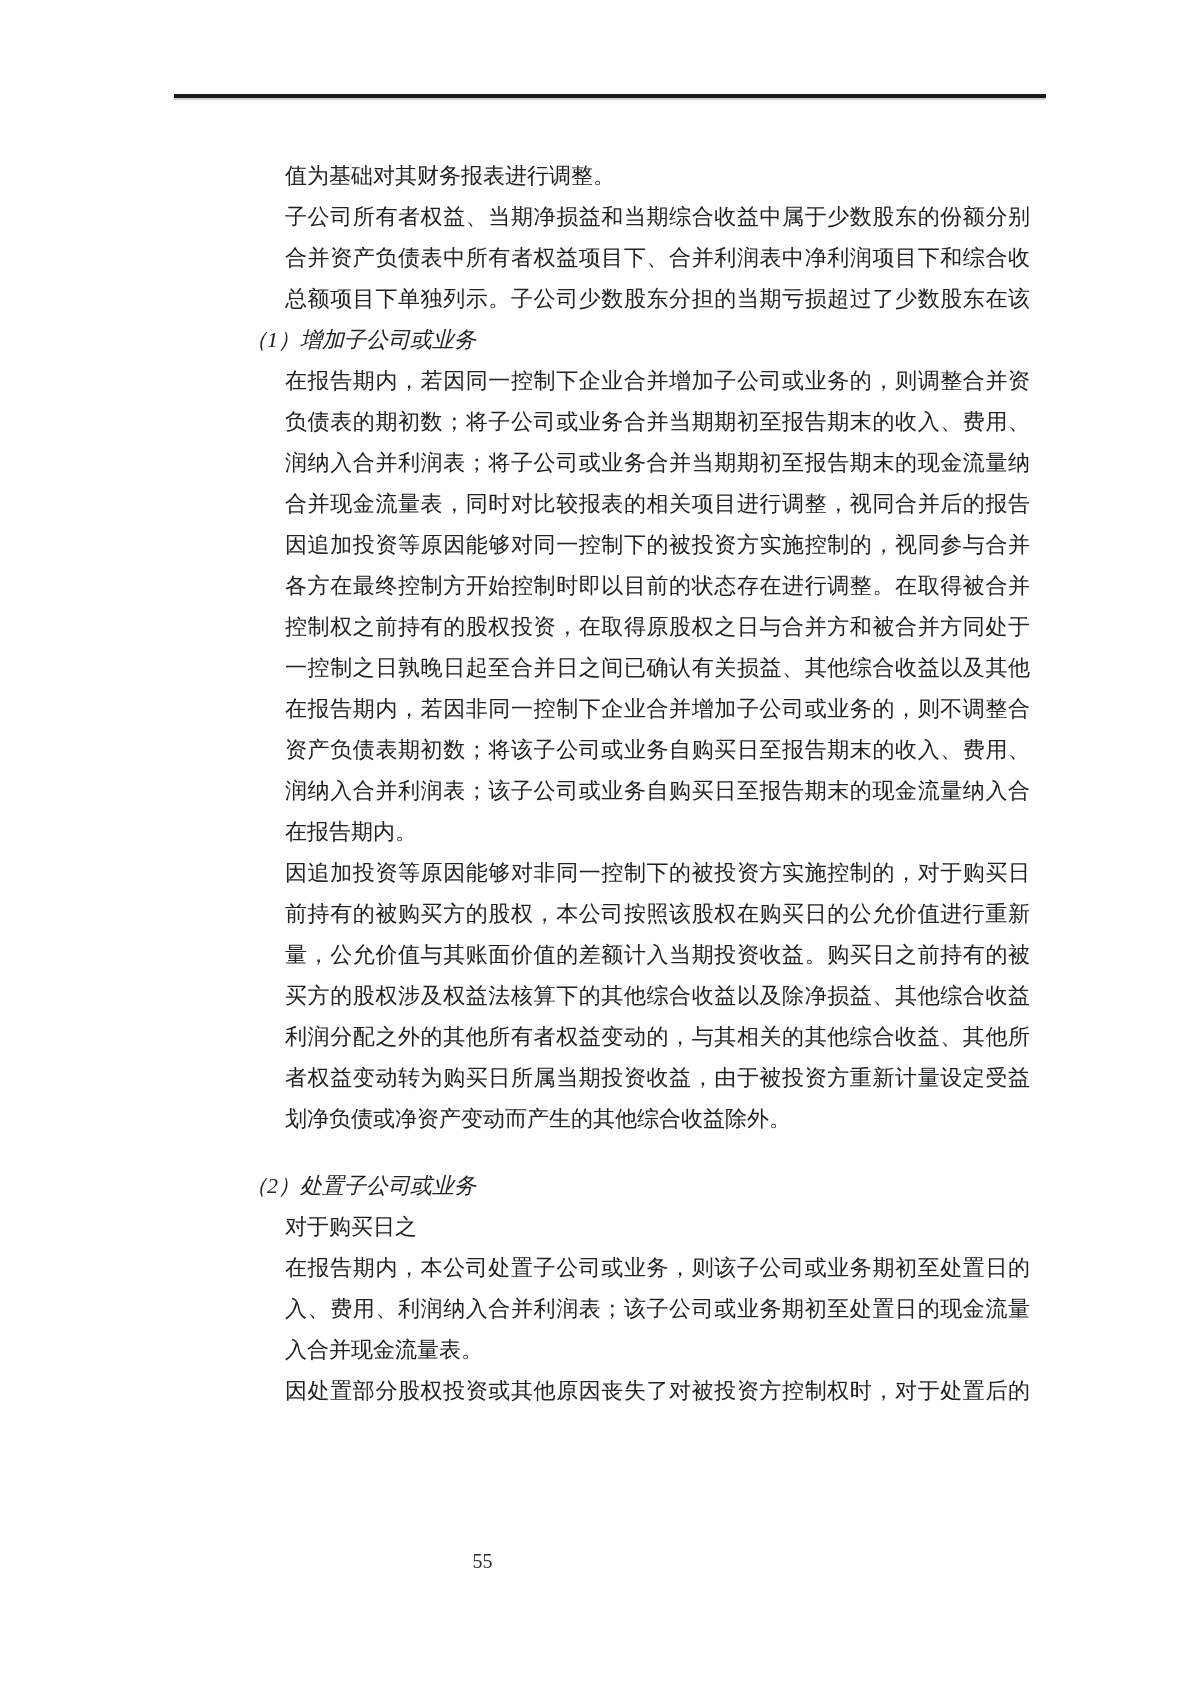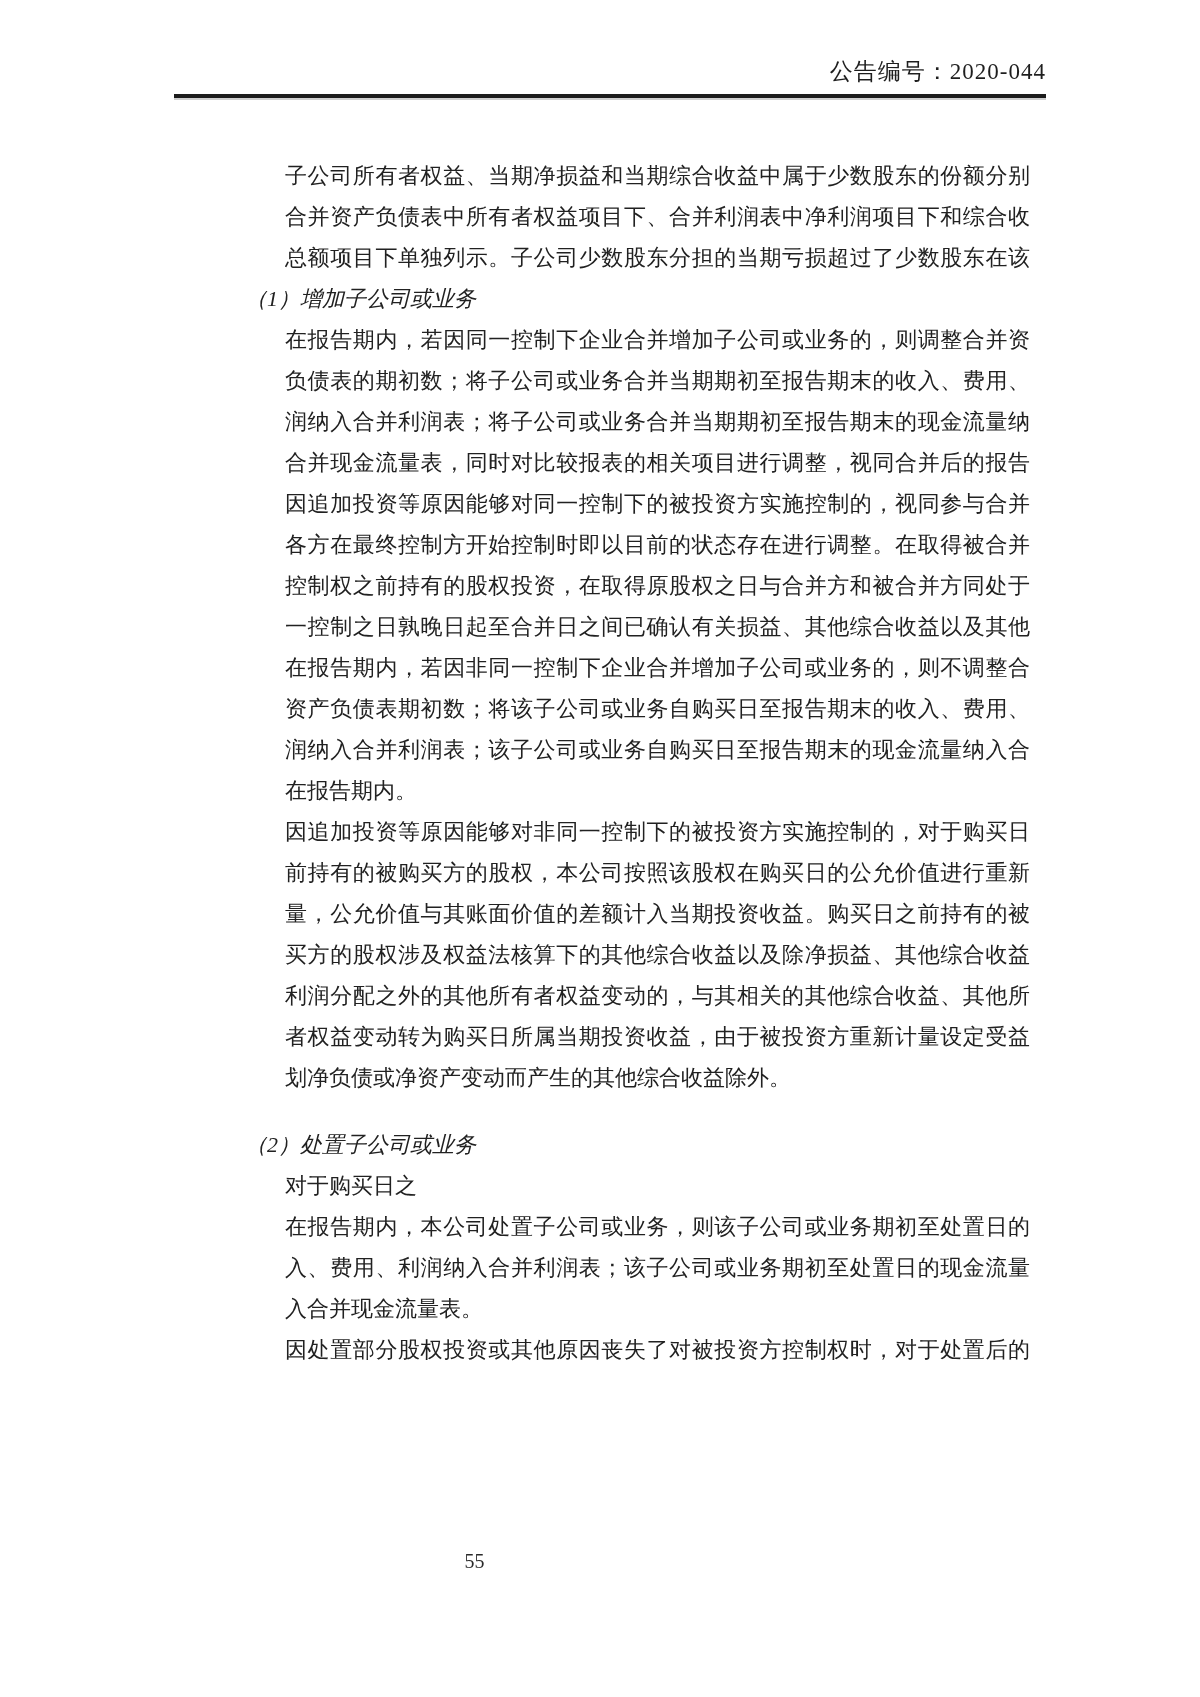--- a/index.html
+++ b/index.html
@@ -62,32 +62,33 @@
     margin-top:26px;
   }
   .footer-row{
     position:absolute;
     top:1550px;
     left:0;
     width:949px;
     text-align:center;
     font-size:20px;
     color:#2a2a2a;
+    padding-left:8px;
   }
 </style>
 </head>
 <body>
 
 <div class="page">
 
-  <div class="header-row">公告编号：2020-044</div>
 
   <div class="header-rule"></div>
 
   <div class="doc-body">
+    <div class="ln">值为基础对其财务报表进行调整。</div>
     <div class="ln just">子公司所有者权益、当期净损益和当期综合收益中属于少数股东的份额分别在</div>
     <div class="ln just">合并资产负债表中所有者权益项目下、合并利润表中净利润项目下和综合收益</div>
     <div class="ln just">总额项目下单独列示。子公司少数股东分担的当期亏损超过了少数股东在该子</div>
     <div class="ln hnum">（1）增加子公司或业务</div>
     <div class="ln just">在报告期内，若因同一控制下企业合并增加子公司或业务的，则调整合并资产</div>
     <div class="ln just">负债表的期初数；将子公司或业务合并当期期初至报告期末的收入、费用、利</div>
     <div class="ln just">润纳入合并利润表；将子公司或业务合并当期期初至报告期末的现金流量纳入</div>
     <div class="ln just">合并现金流量表，同时对比较报表的相关项目进行调整，视同合并后的报告主</div>
     <div class="ln just">因追加投资等原因能够对同一控制下的被投资方实施控制的，视同参与合并的</div>
     <div class="ln just">各方在最终控制方开始控制时即以目前的状态存在进行调整。在取得被合并方</div>

